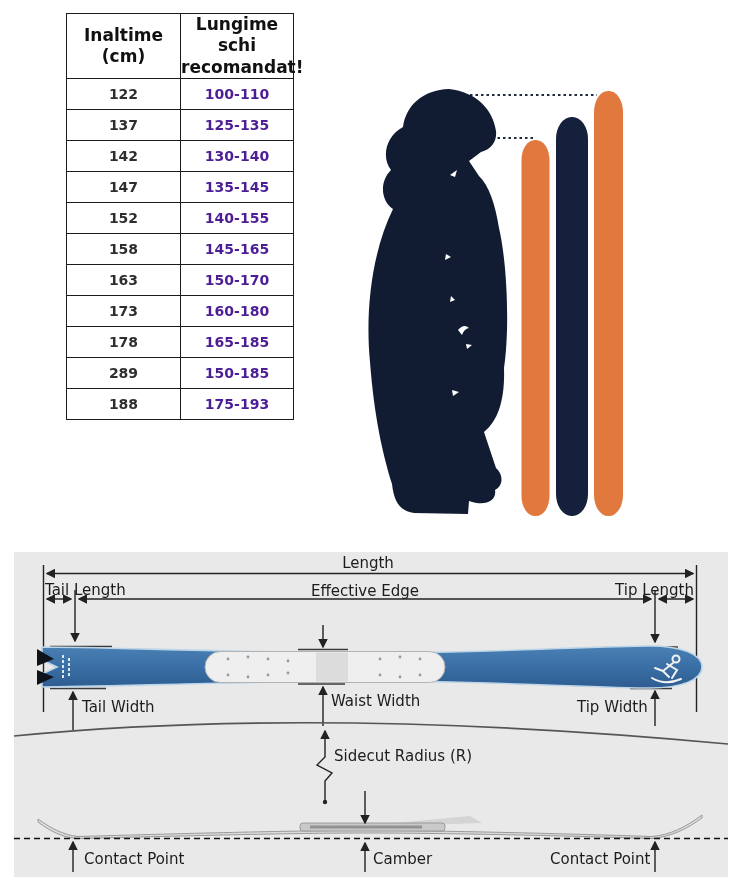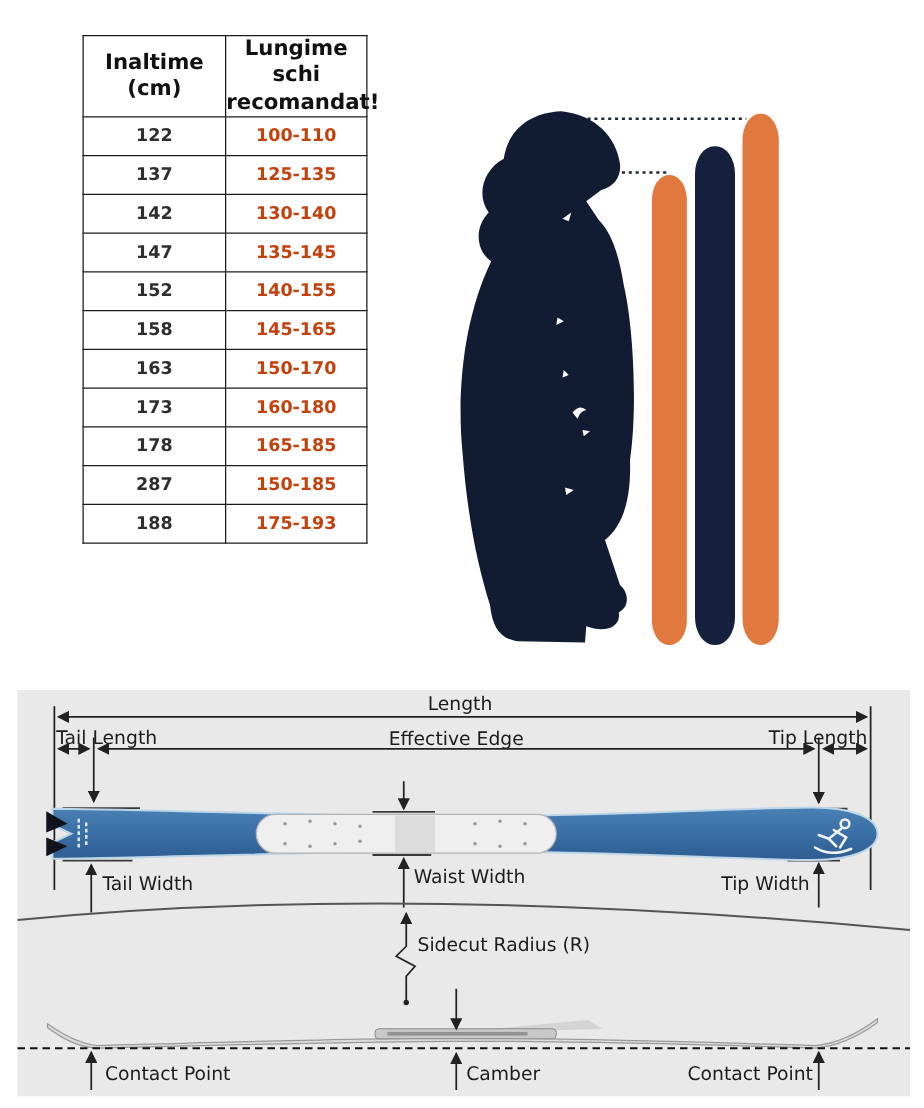--- a/index.html
+++ b/index.html
@@ -2,30 +2,30 @@
 <html><head>
 <meta charset="utf-8">
 <style>
   html,body{margin:0;padding:0;background:#ffffff;}
   .canvas{
     position:relative;width:739px;height:886px;background:#ffffff;overflow:hidden;
     font-family:"DejaVu Sans","Liberation Sans",sans-serif;
   }
   
   table.size-table{
-    position:absolute;left:66px;top:28px;width:225px;
+    position:absolute;left:66px;top:13px;width:225px;
     border-collapse:collapse;table-layout:fixed;background:#fff;
   }
   table.size-table th,table.size-table td{
     border:1.6px solid #1b1b1b;text-align:center;vertical-align:middle;padding:0;
   }
   table.size-table th{height:58px;font-size:17px;font-weight:bold;color:#111;line-height:1.25;}
   table.size-table td{height:30px;font-size:14px;font-weight:bold;}
   td.h{color:#2e2e2e;}
-  td.v{color:#c2410c;}
+  td.v{color:#4c1d95;}
   
   svg{position:absolute;display:block;}
   svg text{font-family:"DejaVu Sans","Liberation Sans",sans-serif;fill:#1c1c1c;font-size:15px;}
 </style>
 </head>
 <body>
 
 <div class="canvas">
 
   <table class="size-table">
@@ -72,21 +72,21 @@
         </tr>
         <tr>
           <td class="h">173</td>
           <td class="v">160-180</td>
         </tr>
         <tr>
           <td class="h">178</td>
           <td class="v">165-185</td>
         </tr>
         <tr>
-          <td class="h">287</td>
+          <td class="h">289</td>
           <td class="v">150-185</td>
         </tr>
         <tr>
           <td class="h">188</td>
           <td class="v">175-193</td>
         </tr>
       </tbody>
   </table>
 
   <svg style="left:355px;top:75px;width:360px;height:450px" viewBox="355 75 360 450">

